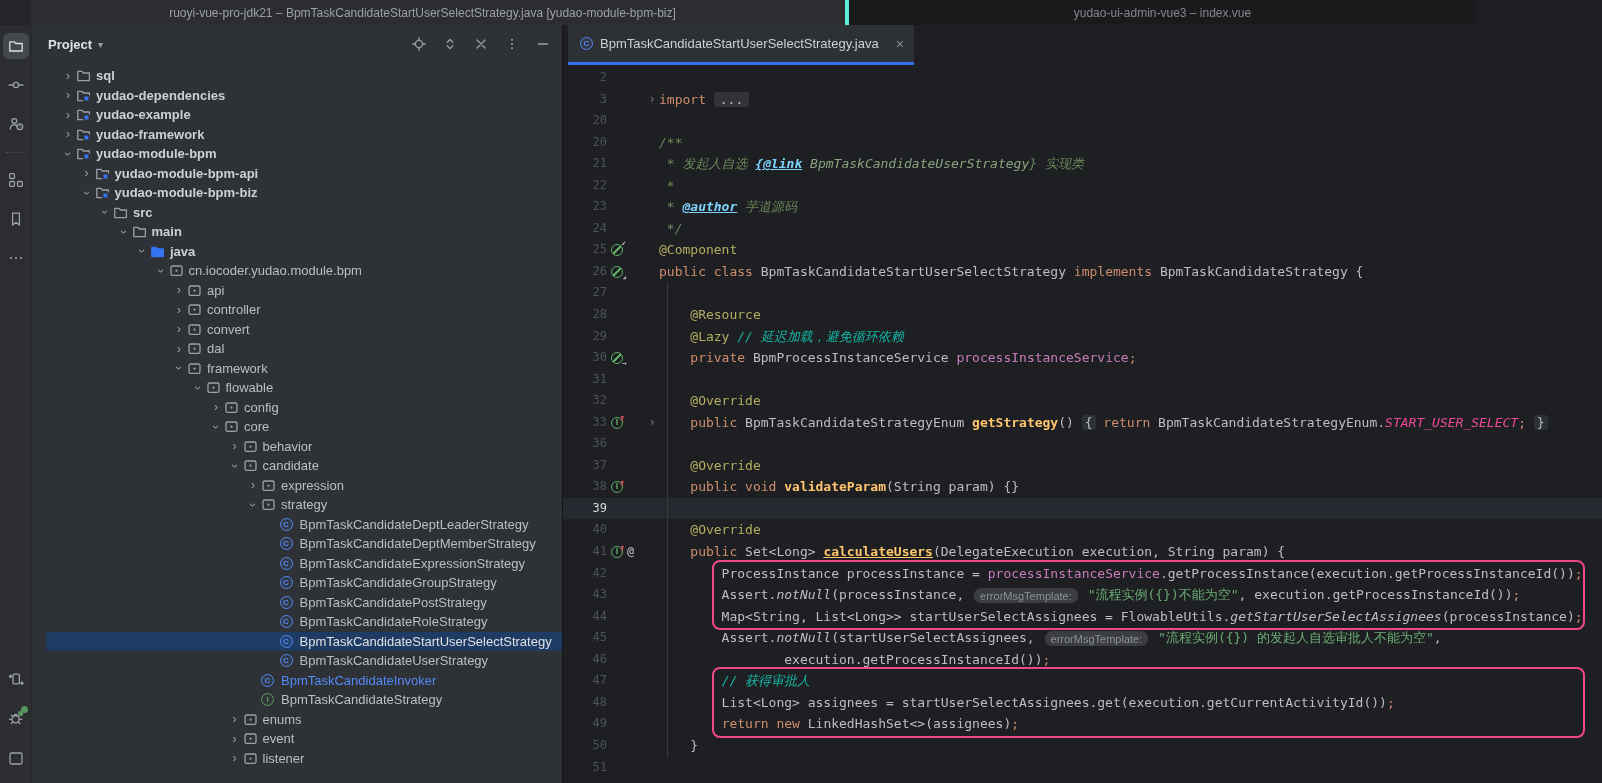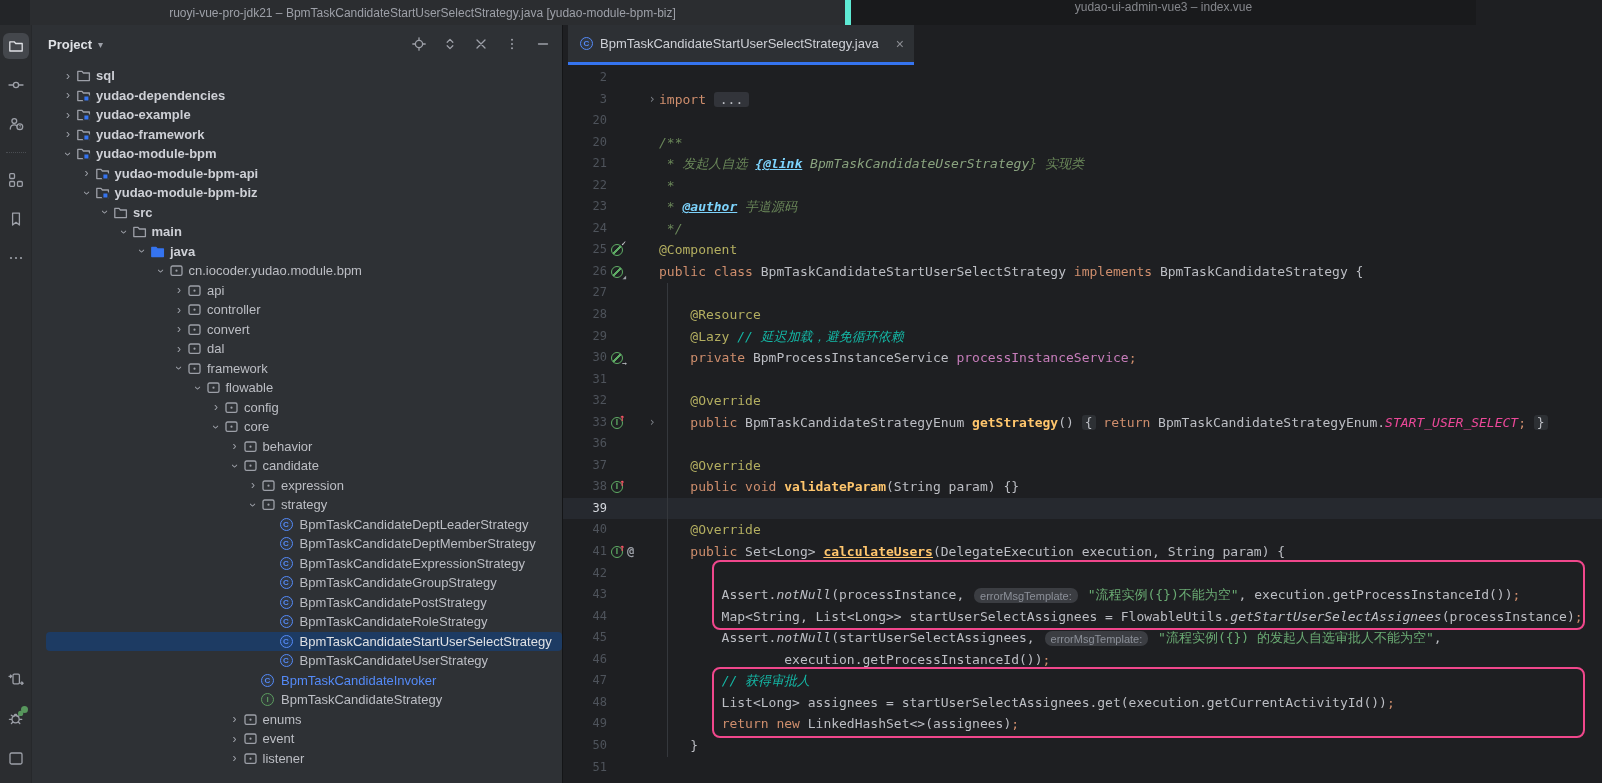--- a/index.html
+++ b/index.html
@@ -2,21 +2,21 @@
 <html><head>
 <meta charset="utf-8">
 <style>
   html,body{margin:0;padding:0;background:#1e1f22;width:1602px;height:783px;overflow:hidden;
     font-family:"Liberation Sans",sans-serif;-webkit-font-smoothing:antialiased;}
   
   .titlebar{display:flex;height:25px;width:1476px;}
   .tb-left{width:845px;background:#2b2d30;display:flex;align-items:center;justify-content:center;position:relative;}
   .tb-corner{position:absolute;left:0;top:0;width:30px;height:25px;background:#232528;}
   .tb-left .t{color:#9da0a8;font-size:12px;}
-  .tb-right{flex:1;background:#191a1c;border-left:6px solid #5eead4;display:flex;justify-content:center;}
+  .tb-right{flex:1;background:#191a1c;border-left:4px solid #5eead4;display:flex;align-items:center;justify-content:center;}
   .tb-right .t{color:#85878c;font-size:12px;}
   
   .main{display:flex;height:758px;width:1602px;}
   .activity{width:32px;background:#2b2d30;display:flex;flex-direction:column;align-items:center;padding-top:8px;box-sizing:border-box;border-right:1px solid #26282b;}
   .abtn{width:26px;height:26px;margin-bottom:13px;display:flex;align-items:center;justify-content:center;color:#9da0a8;border-radius:6px;position:relative;}
   .abtn.active{background:#44474c;color:#dfe1e5;}
   .asep{width:20px;border-top:1px dotted #4a4d52;margin:2px 0 14px 0;}
   .aspacer{flex:1;}
   .badge{position:absolute;top:1px;right:1px;width:7px;height:7px;border-radius:50%;background:#57965c;}
   
@@ -707,20 +707,21 @@
               <span class="gat">@</span>
             </span>
           </span>
           <span class="fc"></span>
           <span class="ct"><span class="t-def">    </span><span class="t-kw">public</span><span class="t-def"> Set&lt;Long&gt; </span><span class="t-mthu">calculateUsers</span><span class="t-def">(DelegateExecution execution, String param) {</span></span>
         </div>
         <div class="cl">
           <span class="ln">42</span>
           <span class="gic"></span>
           <span class="fc"></span>
+          <span class="ct"><span class="t-def">        ProcessInstance processInstance = </span><span class="t-fld">processInstanceService</span><span class="t-def">.getProcessInstance(execution.getProcessInstanceId())</span><span class="t-semi">;</span></span>
         </div>
         <div class="cl">
           <span class="ln">43</span>
           <span class="gic"></span>
           <span class="fc"></span>
           <span class="ct"><span class="t-def">        Assert.</span><span class="t-ita">notNull</span><span class="t-def">(processInstance, </span><span class="t-inlay">errorMsgTemplate:</span><span class="t-def"> </span><span class="t-str">"流程实例({})不能为空"</span><span class="t-def">, execution.getProcessInstanceId())</span><span class="t-semi">;</span></span>
         </div>
         <div class="cl">
           <span class="ln">44</span>
           <span class="gic"></span>

